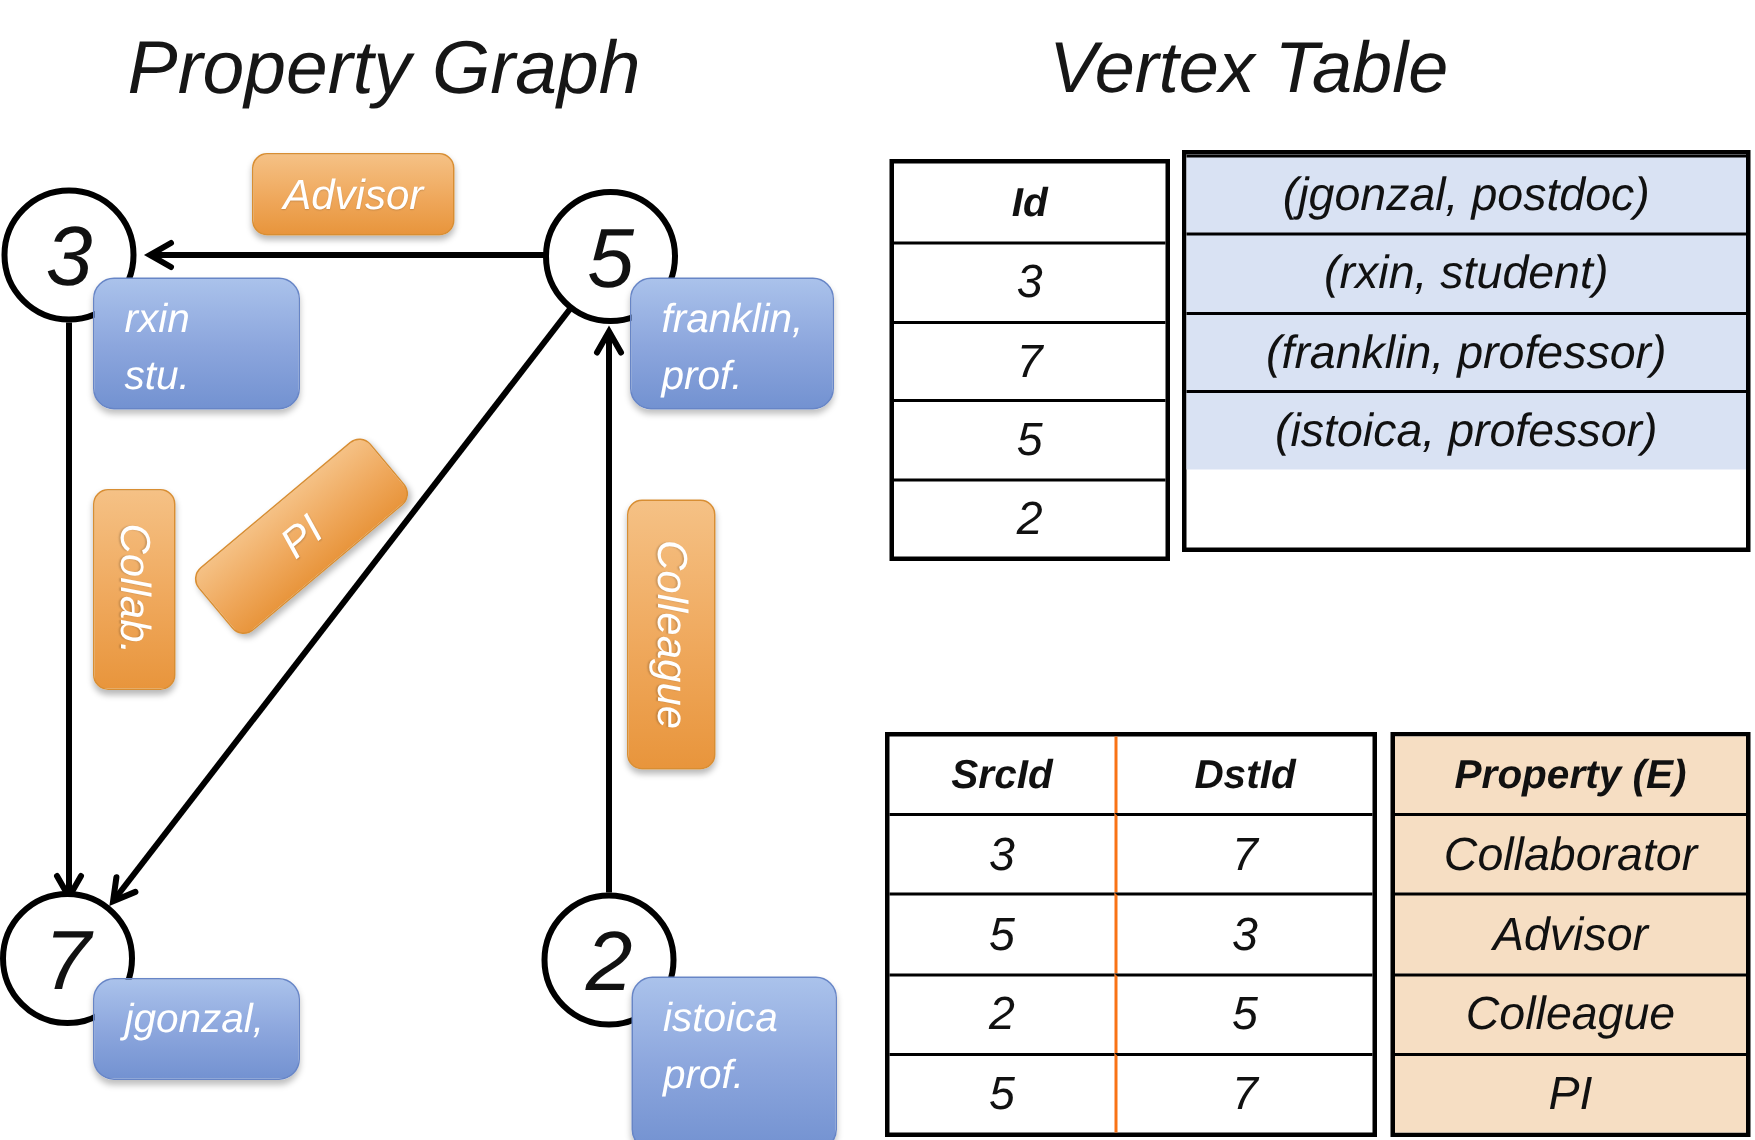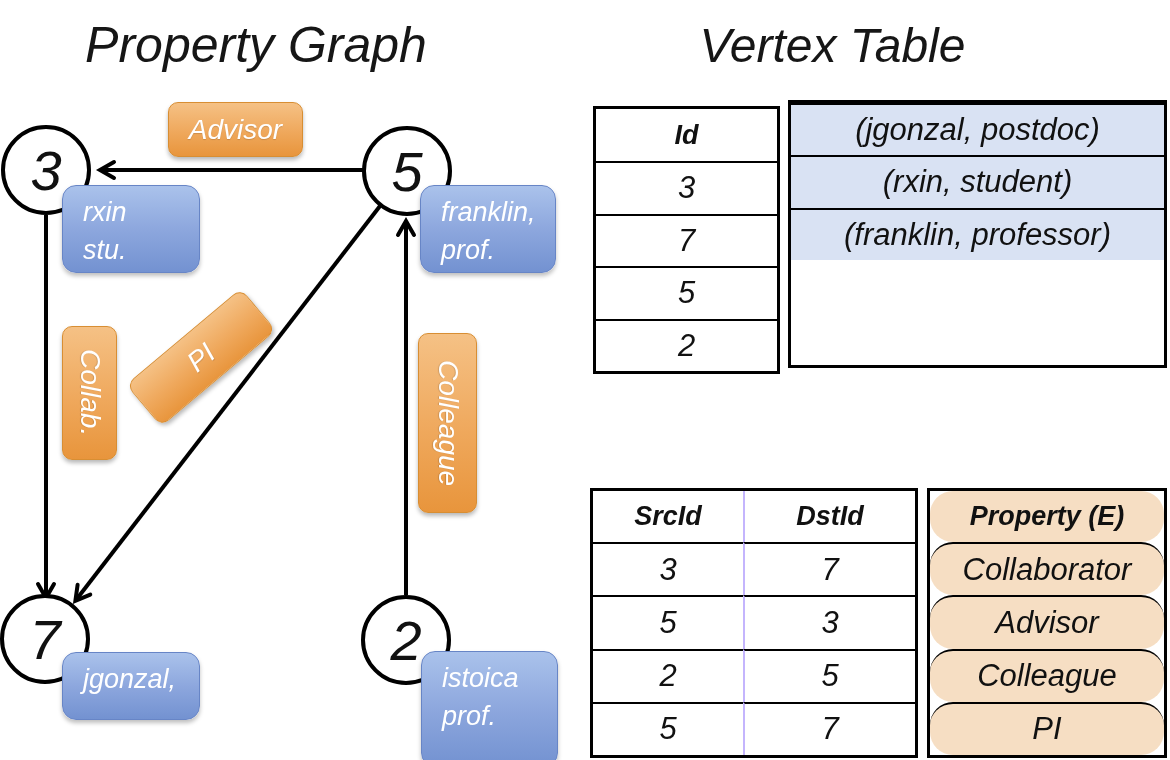--- a/index.html
+++ b/index.html
@@ -49,27 +49,27 @@
   
   .tbl{
     position:absolute;box-sizing:border-box;border:3px solid #000;background:#fff;
     display:grid;z-index:2;
   }
   .cell{
     border-top:2px solid #000;display:flex;align-items:center;justify-content:center;
     font-size:31px;box-sizing:border-box;white-space:nowrap;
   }
   .cell.hdr{border-top:none;font-weight:bold;font-size:27px;}
-  .cell.colsep{border-left:2px solid #c4b5fd;}
+  .cell.colsep{border-left:2px solid #f97316;}
   .vt-id{left:593px;top:106px;width:187px;height:268px;grid-template-rows:52px repeat(4,1fr);}
   .vt-prop{left:788px;top:100px;width:379px;height:268px;grid-template-rows:52px repeat(4,1fr);}
   .vt-prop .cell{background:#D9E2F3;}
   .et-srcdst{left:590px;top:488px;width:328px;height:270px;grid-template-columns:150px 1fr;grid-template-rows:51px repeat(4,1fr);}
   .et-prop{left:927px;top:488px;width:240px;height:270px;grid-template-rows:51px repeat(4,1fr);}
-  .et-prop .cell{background:#F6DEC3;border-radius:23px;}
+  .et-prop .cell{background:#F6DEC3;}
 </style>
 </head>
 <body>
 
 <div class="canvas">
 
   <div class="title pg-title">Property Graph</div>
 
   <svg class="edges" viewBox="0 0 580 760" xmlns="http://www.w3.org/2000/svg">
     <defs>
@@ -132,20 +132,21 @@
     <div class="cell">3</div>
     <div class="cell">7</div>
     <div class="cell">5</div>
     <div class="cell">2</div>
   </div>
 
   <div class="tbl vt-prop">
     <div class="cell">(jgonzal, postdoc)</div>
     <div class="cell">(rxin, student)</div>
     <div class="cell">(franklin, professor)</div>
+    <div class="cell">(istoica, professor)</div>
   </div>
 
 
   <div class="tbl et-srcdst">
     <div class="cell hdr">SrcId</div>
     <div class="cell hdr colsep">DstId</div>
     <div class="cell">3</div>
     <div class="cell colsep">7</div>
     <div class="cell">5</div>
     <div class="cell colsep">3</div>

